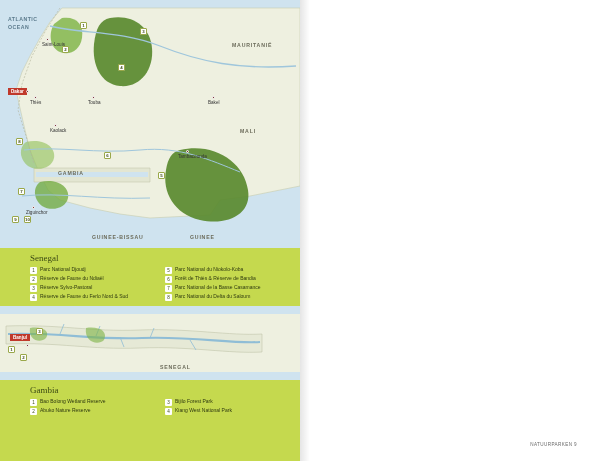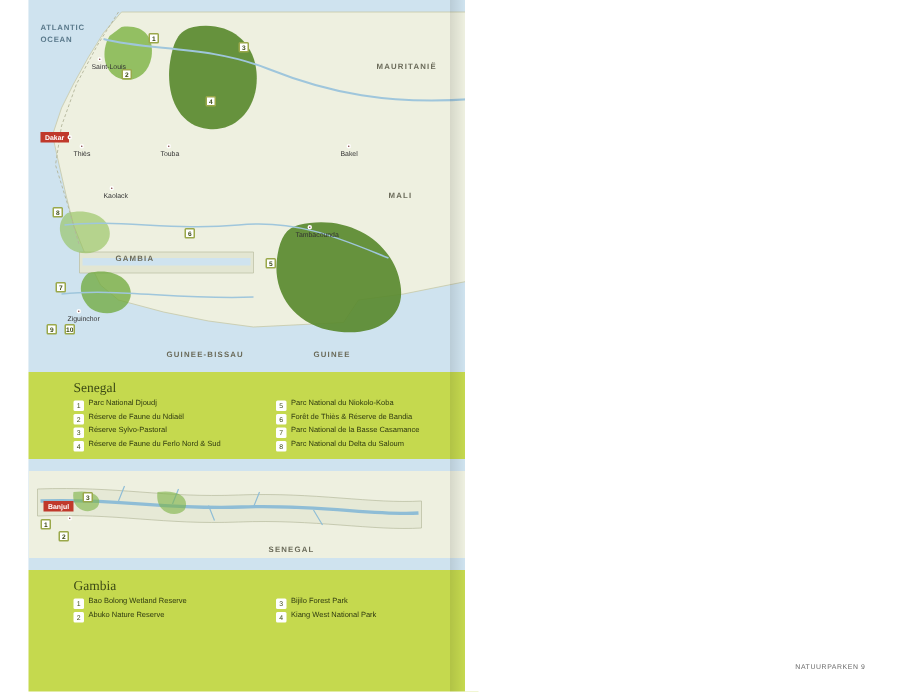--- a/index.html
+++ b/index.html
@@ -10,21 +10,20 @@
     overflow: hidden;
     position: relative;
   }
   .page { position: relative; width: 600px; height: 461px; display: flex; }
 
   
   .left-page {
     width: 300px; height: 461px;
     position: relative;
     background: #ffffff;
-    margin-left: 19px;
   }
   .map-top {
     position: absolute; left: 0; top: 0;
     width: 300px; height: 248px;
     background: #cfe3ef;
     overflow: hidden;
   }
   .ocean-label {
     position: absolute;
     font-size: 5.2px; letter-spacing: .5px; color: #5b7a8c;

